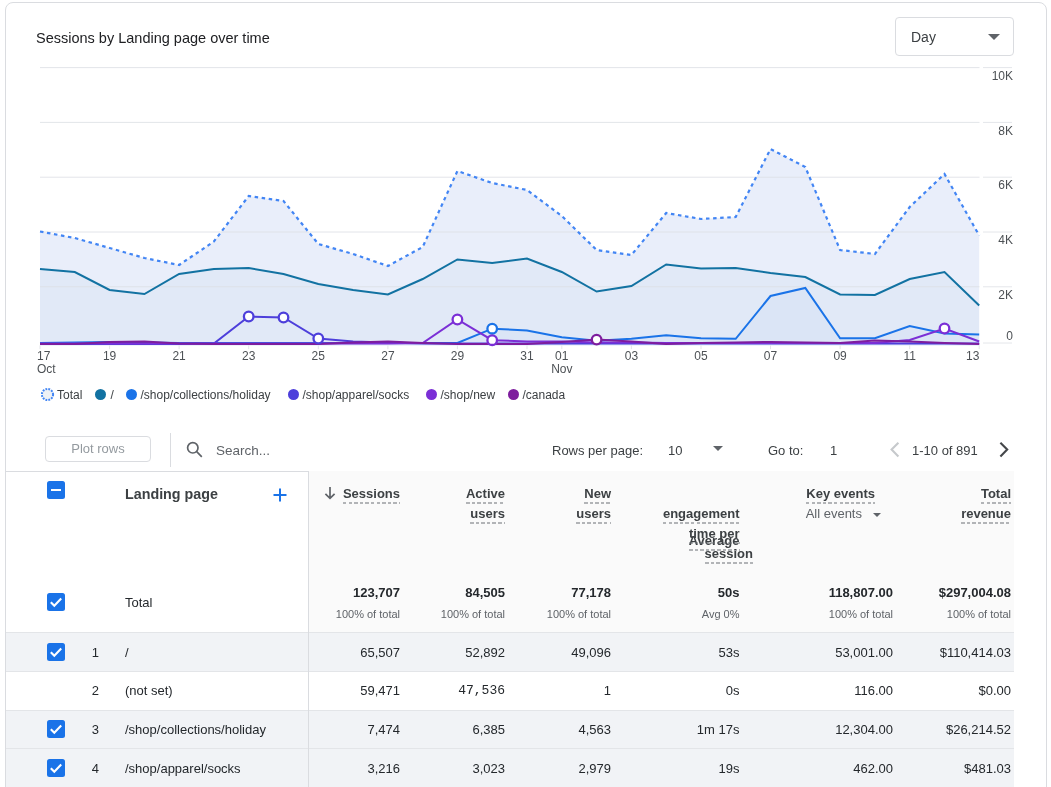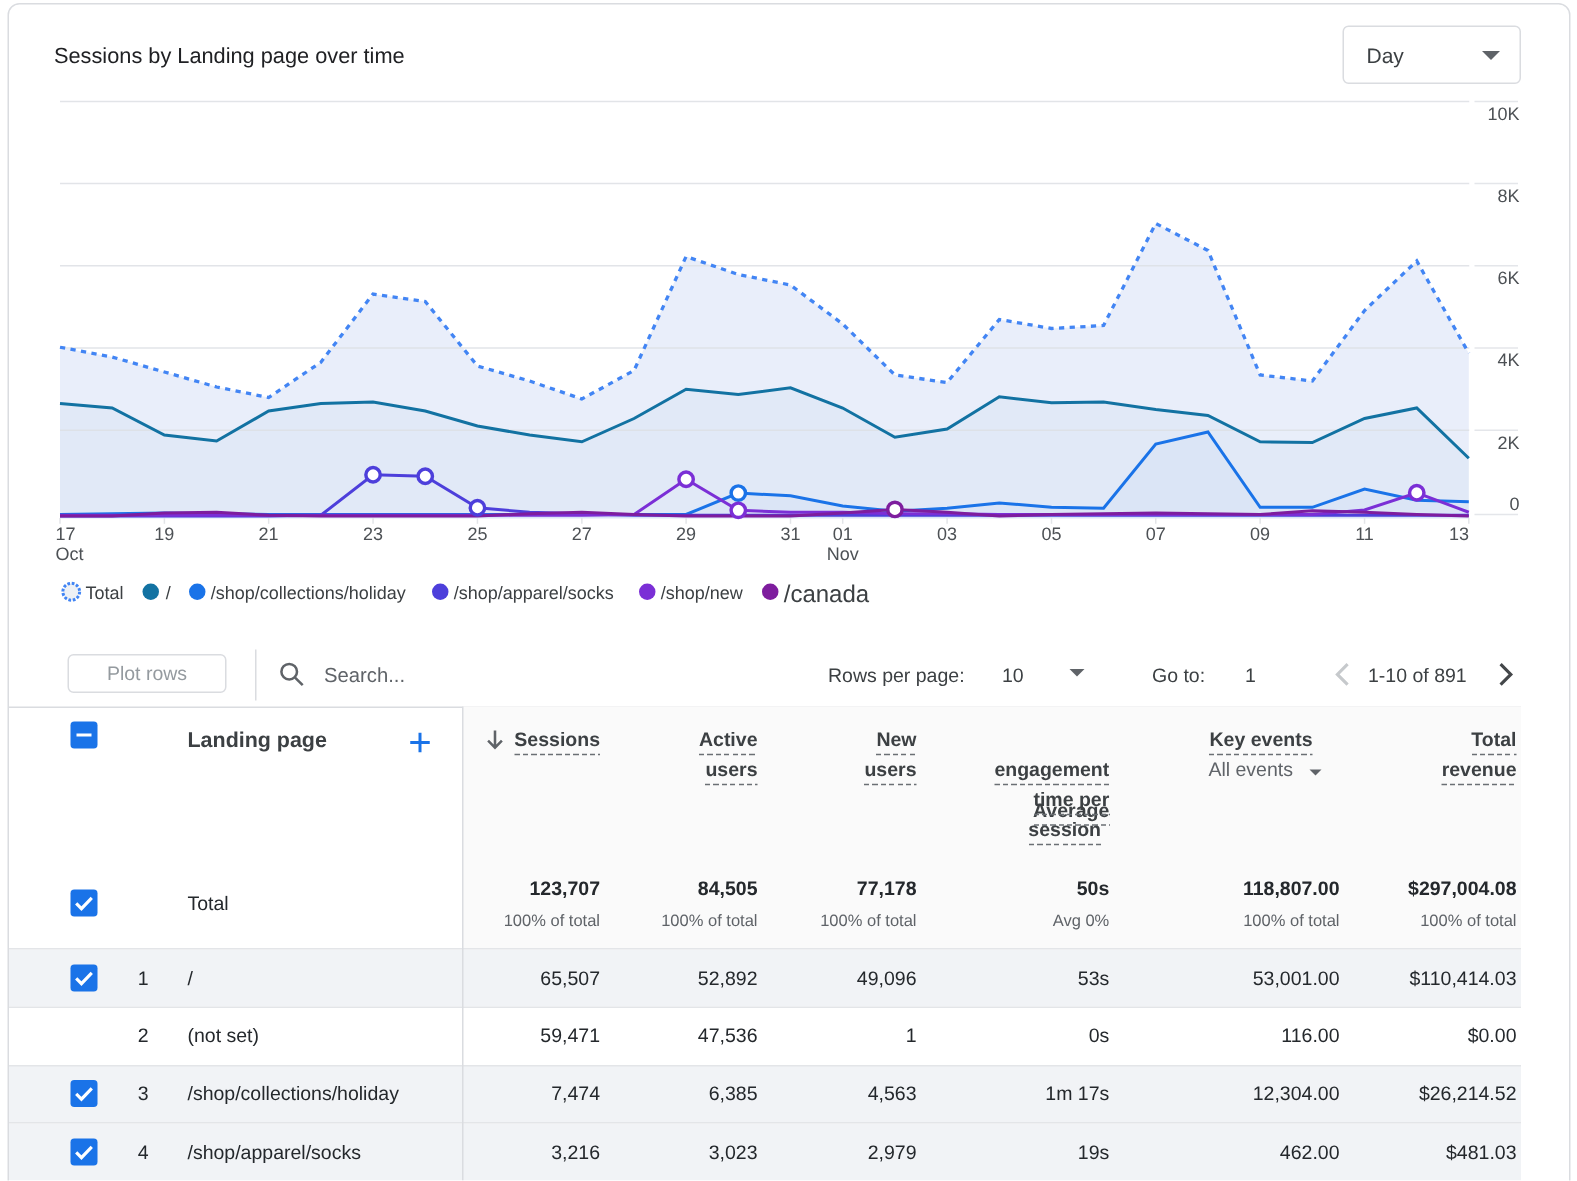--- a/index.html
+++ b/index.html
@@ -92,21 +92,21 @@
 <div class="abs" style="left:57px;top:388px;font-size:12px;color:#3c4043;">Total</div>
 <div class="abs" style="left:94.7px;top:389px;width:11px;height:11px;border-radius:50%;background:#1272a2;"></div>
 <div class="abs" style="left:110.5px;top:388px;font-size:12px;color:#3c4043;">/</div>
 <div class="abs" style="left:125.5px;top:389px;width:11px;height:11px;border-radius:50%;background:#1a73e8;"></div>
 <div class="abs" style="left:140.5px;top:388px;font-size:12px;color:#3c4043;">/shop/collections/holiday</div>
 <div class="abs" style="left:287.5px;top:389px;width:11px;height:11px;border-radius:50%;background:#4d3fdb;"></div>
 <div class="abs" style="left:302.5px;top:388px;font-size:12px;color:#3c4043;">/shop/apparel/socks</div>
 <div class="abs" style="left:425.5px;top:389px;width:11px;height:11px;border-radius:50%;background:#7b2fd6;"></div>
 <div class="abs" style="left:440.5px;top:388px;font-size:12px;color:#3c4043;">/shop/new</div>
 <div class="abs" style="left:507.5px;top:389px;width:11px;height:11px;border-radius:50%;background:#7e1d9e;"></div>
-<div class="abs" style="left:522.5px;top:388px;font-size:16px;color:#3c4043;">/canada</div>
+<div class="abs" style="left:522.5px;top:388px;font-size:12px;color:#3c4043;">/canada</div>
 <div class="abs" style="left:45px;top:436px;width:104px;height:24px;border:1px solid #dadce0;border-radius:4px;text-align:center;line-height:24px;font-size:13px;color:#949a9f;">Plot rows</div>
 <div class="abs" style="left:170px;top:433px;width:1px;height:34px;background:#dadce0;"></div>
 <svg width="20" height="20" style="position:absolute;left:185px;top:440px;">
     <circle cx="7.8" cy="7.8" r="5.2" fill="none" stroke="#5f6368" stroke-width="1.7"></circle>
     <line x1="11.7" y1="11.7" x2="16.8" y2="16.8" stroke="#5f6368" stroke-width="1.7"></line>
   </svg>
 <div class="v" style="left:216px;top:449.5px;font-size:13.5px;color:#5f6368;">Search...</div>
 <div class="v" style="left:552px;top:449.5px;color:#3c4043;">Rows per page:</div>
 <div class="v" style="left:668px;top:449.5px;color:#3c4043;">10</div>
 <div class="abs" style="left:712.5px;top:445.5px;width:0;height:0;border-left:5.3px solid transparent;border-right:5.3px solid transparent;border-top:5.5px solid #5f6368;"></div>
@@ -139,21 +139,21 @@
     <path d="M7 1 V12 M2.4 7.8 L7 12.4 L11.6 7.8" stroke="#5f6368" stroke-width="1.7" fill="none"></path>
   </svg>
 <div class="hl dash" style="right:651px;top:494.5px;transform:translateY(-50%);">Sessions</div>
 <div class="hl dash" style="right:546px;top:494.5px;transform:translateY(-50%);">Active</div>
 <div class="hl dash" style="right:546px;top:514.8px;transform:translateY(-50%);">users</div>
 <div class="hl dash" style="right:440px;top:494.5px;transform:translateY(-50%);">New</div>
 <div class="hl dash" style="right:440px;top:514.8px;transform:translateY(-50%);">users</div>
 <div class="hl dash" style="right:311.5px;top:494.5px;transform:translateY(-50%);margin-top:47px;">Average</div>
 <div class="hl dash" style="right:311.5px;top:514.8px;transform:translateY(-50%);">engagement</div>
 <div class="hl dash" style="right:311.5px;top:534.8px;transform:translateY(-50%);">time per</div>
-<div class="hl dash" style="right:317px;top:554.8px;transform:translateY(-50%);">session</div>
+<div class="hl dash" style="right:298px;top:554.8px;transform:translateY(-50%);">session</div>
 <div class="hl dash" style="right:176px;top:494.5px;transform:translateY(-50%);">Key events</div>
 <div class="v" style="right:189px;top:513.3px;color:#5f6368;">All events</div>
 <div class="abs" style="left:872.6px;top:512.5px;width:0;height:0;border-left:4.6px solid transparent;border-right:4.6px solid transparent;border-top:4.8px solid #5f6368;"></div>
 <div class="hl dash" style="right:40px;top:494.5px;transform:translateY(-50%);">Total</div>
 <div class="hl dash" style="right:40px;top:514.8px;transform:translateY(-50%);">revenue</div>
 <div class="ck" style="left:47px;top:592.5px;">
     <svg width="18" height="18" style="position:absolute;left:0;top:0;">
       <path d="M3.8 9.3 L7.3 12.8 L14.2 5.6" stroke="#fff" stroke-width="2.1" fill="none"></path>
     </svg>
   </div>
@@ -179,21 +179,21 @@
 <div class="v" style="left:125px;top:651.5px;">/</div>
 <div class="v" style="right:651px;top:651.5px;">65,507</div>
 <div class="v" style="right:546px;top:651.5px;">52,892</div>
 <div class="v" style="right:440px;top:651.5px;">49,096</div>
 <div class="v" style="right:311.5px;top:651.5px;">53s</div>
 <div class="v" style="right:158px;top:651.5px;">53,001.00</div>
 <div class="v" style="right:40px;top:651.5px;">$110,414.03</div>
 <div class="v" style="right:952px;top:690.0px;">2</div>
 <div class="v" style="left:125px;top:690.0px;">(not set)</div>
 <div class="v" style="right:651px;top:690.0px;">59,471</div>
-<div class="v" style="right:546px;top:690.0px;">47,536</div>
+<div class="v" style="right:546px;top:690.0px;font-family:Liberation Mono, monospace;">47,536</div>
 <div class="v" style="right:440px;top:690.0px;">1</div>
 <div class="v" style="right:311.5px;top:690.0px;">0s</div>
 <div class="v" style="right:158px;top:690.0px;">116.00</div>
 <div class="v" style="right:40px;top:690.0px;">$0.00</div>
 <div class="ck" style="left:47px;top:719.5px;">
     <svg width="18" height="18" style="position:absolute;left:0;top:0;">
       <path d="M3.8 9.3 L7.3 12.8 L14.2 5.6" stroke="#fff" stroke-width="2.1" fill="none"></path>
     </svg>
   </div>
 <div class="v" style="right:952px;top:728.5px;">3</div>

